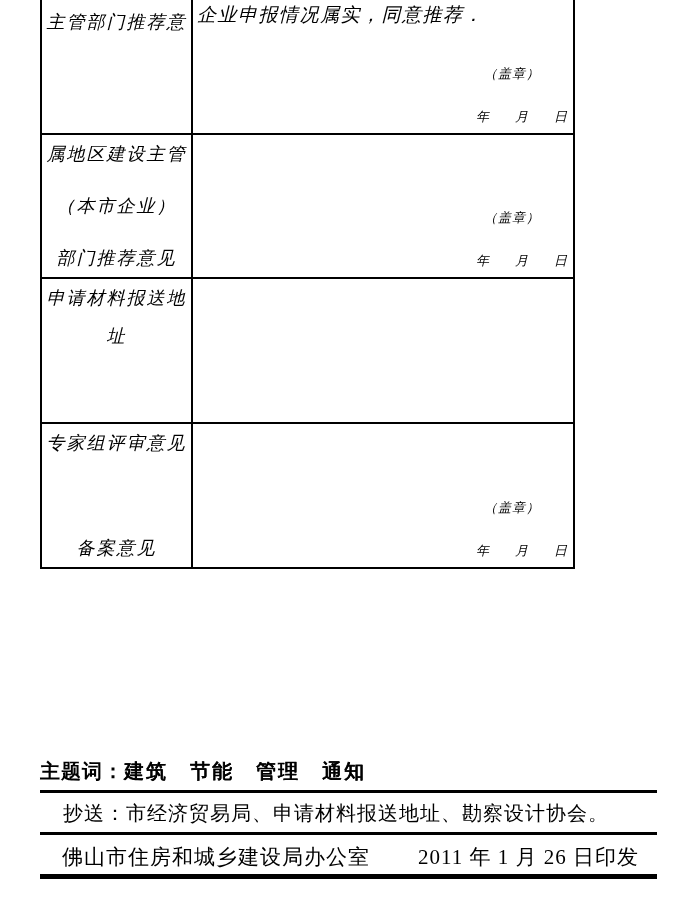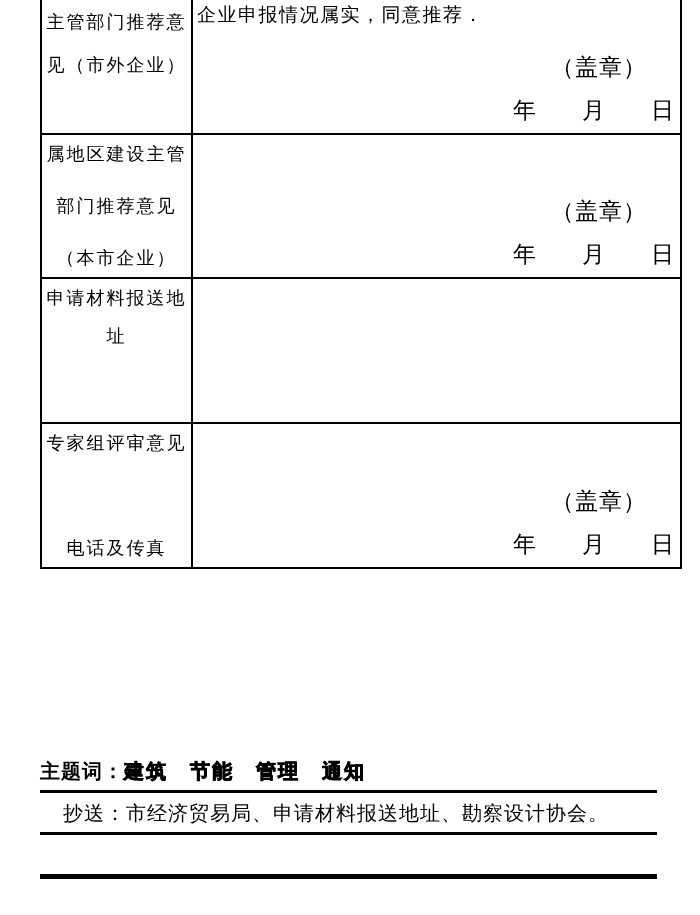--- a/index.html
+++ b/index.html
@@ -10,65 +10,66 @@
     font-family: "Liberation Serif", serif;
     position: relative;
     overflow: hidden;
   }
   .page { position: absolute; inset: 0; background: #ffffff; }
 
   
   .doc-table {
     position: absolute;
     left: 40px; top: 0;
-    width: 642px; height: 569px;
+    width: 535px; height: 569px;
     border: 2px solid #000;
     border-top: none;
     display: grid;
     grid-template-columns: 151px 1fr;
     grid-template-rows: 135px 144px 145px 1fr;
+    font-style: italic;
   }
   .cell { border-bottom: 2px solid #000; }
   .row-last .cell { border-bottom: none; }
   .cell-label {
     border-right: 2px solid #000;
     display: flex; flex-direction: column; justify-content: space-between;
     text-align: center;
     font-size: 18px; letter-spacing: 2px; line-height: 38px;
   }
   .cell-label.top-align { justify-content: flex-start; line-height: 43px; padding-top: 1px; }
   .cell-content { position: relative; }
   .content-text {
     padding: 3px 8px 0 4px;
     font-size: 19px; letter-spacing: 1.5px; line-height: 24px;
   }
   .stamp-block {
     position: absolute; right: 0; bottom: 7px; left: 0;
     text-align: right;
-    font-size: 23px;
+    font-size: 13px;
   }
   .stamp-line { padding-right: 33px; letter-spacing: 1px; }
-  .date-line  { padding-right: 6px; margin-top: 12px; }
+  .date-line  { padding-right: 6px; margin-top: 25px; }
 
   
   .notes {
     position: absolute; left: 40px; top: 577px; width: 622px;
     font-size: 19px; letter-spacing: 1px; line-height: 36.5px;
   }
   .note-line { white-space: nowrap; }
   .note-line.indented { padding-left: 33px; }
 
   
   .subject-row {
     position: absolute; left: 40px; top: 757px; width: 617px;
     font-size: 20px; line-height: 28px; white-space: nowrap;
   }
   .subject-label { font-weight: bold; letter-spacing: 1px; margin-top: 29px; }
   .subject-keywords {
-    font-weight: bold;
+    font-weight: normal;
     letter-spacing: 2px;
     -webkit-text-stroke: 0.7px #000;
     text-shadow: 0.5px 0 0 #000;
   }
   .rule { position: absolute; left: 40px; width: 617px; background: #000; }
   .rule-subject { top: 790px; height: 3px; }
   .rule-cc      { top: 832px; height: 3px; }
   .rule-bottom  { top: 874px; height: 5px; }
   .cc-row {
     position: absolute; left: 40px; top: 800px; width: 617px;
@@ -84,51 +85,50 @@
 </style>
 </head>
 <body>
 
 <div class="page">
 
   <div class="doc-table">
 
     <div class="cell cell-label top-align">
       <div>主管部门推荐意</div>
-      <div>见（市外企业）</div>
     </div>
     <div class="cell cell-content">
       <div class="content-text">企业申报情况属实，同意推荐．</div>
       <div class="stamp-block">
         <div class="stamp-line">（盖章）</div>
         <div class="date-line">年　　月　　日</div>
       </div>
     </div>
 
     <div class="cell cell-label">
       <div>属地区建设主管</div>
+      <div>（本市企业）</div>
       <div>部门推荐意见</div>
-      <div>（本市企业）</div>
     </div>
     <div class="cell cell-content">
       <div class="stamp-block">
         <div class="stamp-line">（盖章）</div>
         <div class="date-line">年　　月　　日</div>
       </div>
     </div>
 
     <div class="cell cell-label">
       <div>申请材料报送地址</div>
     </div>
     <div class="cell cell-content"></div>
 
     <div class="row-last" style="display:contents">
       <div class="cell cell-label">
         <div>专家组评审意见</div>
-        <div>电话及传真</div>
+        <div>备案意见</div>
       </div>
       <div class="cell cell-content">
         <div class="stamp-block">
           <div class="stamp-line">（盖章）</div>
           <div class="date-line">年　　月　　日</div>
         </div>
       </div>
     </div>
   </div>
 
@@ -136,15 +136,19 @@
   <div class="subject-row">
     <span class="subject-label">主题词：</span><span class="subject-keywords">建筑　节能　管理　通知</span>
   </div>
   <div class="rule rule-subject"></div>
 
   <div class="cc-row">
     <span>抄送：</span><span>市经济贸易局、申请材料报送地址、勘察设计协会。</span>
   </div>
   <div class="rule rule-cc"></div>
 
+  <div class="issuer-row">
+    <span>佛山市住房和城乡建设局办公室</span>
+    <span>2011 年 1 月 26 日印发</span>
+  </div>
   <div class="rule rule-bottom"></div>
 
 </div>
 
 </body></html>

